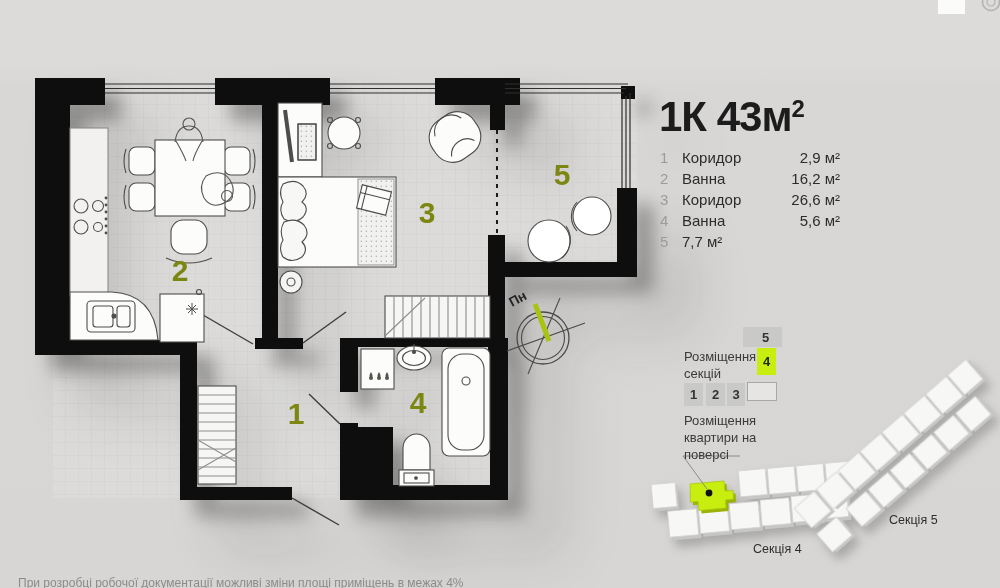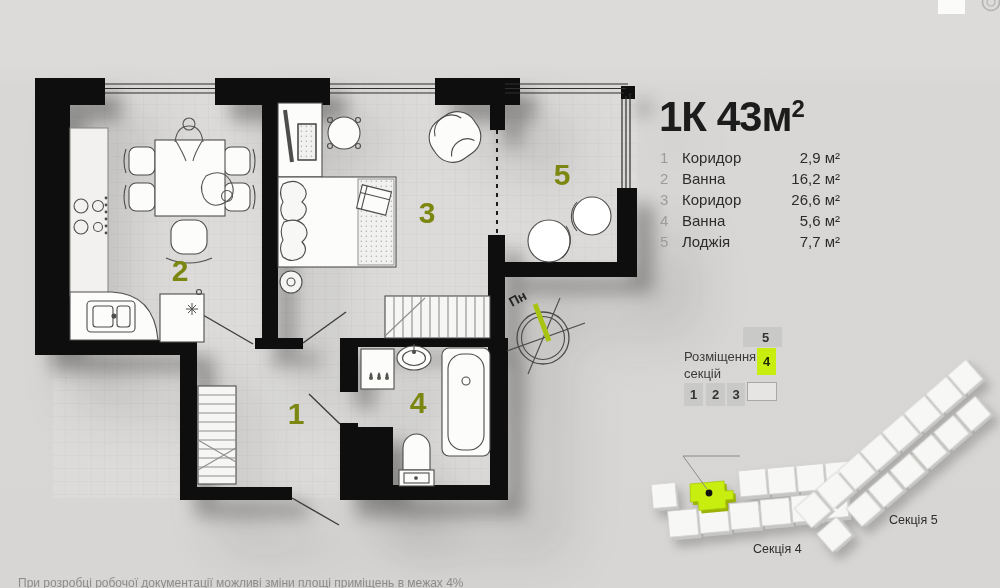--- a/index.html
+++ b/index.html
@@ -340,28 +340,28 @@
       <span class="legend-name">Коридор</span>
       <span class="legend-area">26,6 м²</span>
     </div>
     <div class="legend-row">
       <span class="legend-num">4</span>
       <span class="legend-name">Ванна</span>
       <span class="legend-area">5,6 м²</span>
     </div>
     <div class="legend-row">
       <span class="legend-num">5</span>
-      <span class="legend-name">Лоджія</span>
       <span class="legend-area">7,7 м²</span>
     </div>
   </div>
 
   <div class="wbox" style="left:743px;top:327px;width:33px;height:20px;padding-left:6px;">5</div>
   <div class="wbox lime" style="left:757px;top:348px;width:19px;height:27px;">4</div>
   <div class="wlabel" style="left:684px;top:349px;width:68px;">Розміщення секцій</div>
   <div class="wbox" style="left:684px;top:383px;width:19px;height:23px;">1</div>
   <div class="wbox" style="left:706px;top:383px;width:19px;height:23px;">2</div>
   <div class="wbox" style="left:727px;top:383px;width:18px;height:23px;">3</div>
   <div class="wbox outline" style="left:747px;top:382px;width:28px;height:17px;"></div>
 
+  <div class="wlabel" style="left:684px;top:413px;width:80px;">Розміщення квартири на поверсі</div>
 
   <div class="footer-note">При розробці робочої документації можливі зміни площі приміщень в межах 4%</div>
 </div>
 
 </body></html>

